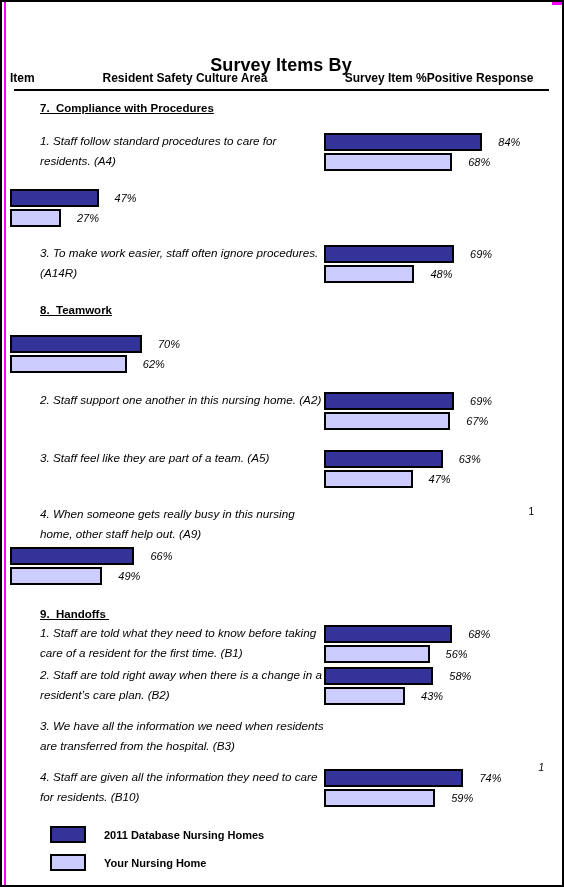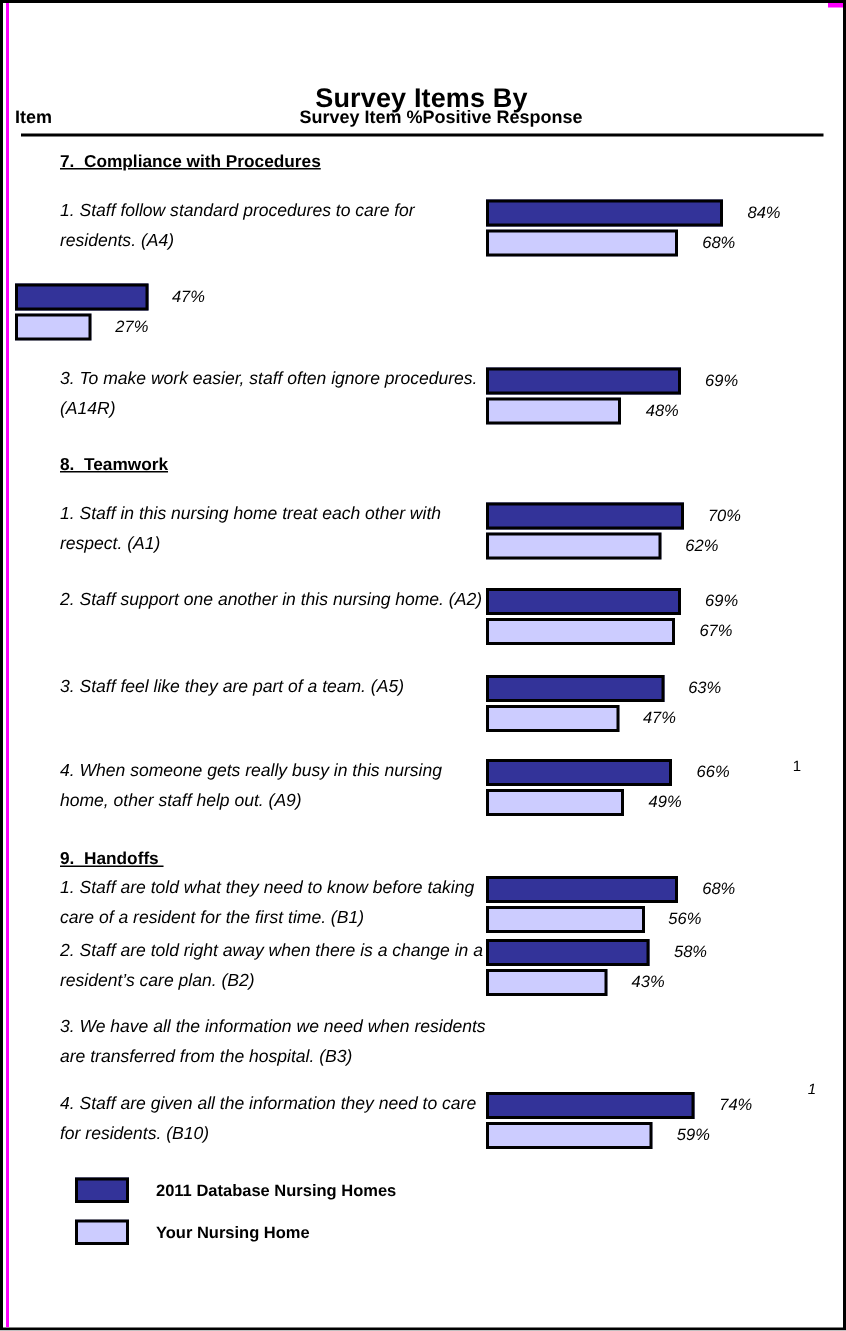--- a/index.html
+++ b/index.html
@@ -194,20 +194,21 @@
   <div class="corner-rule"></div>
 
   <div class="content">
 
     <div class="report-header">
       <div class="hdr-title-line1">
         <span class="seg-left">Survey Items By</span>
       </div>
       <div class="hdr-row">
         <div class="hdr-item">Item</div>
+        <div class="hdr-area">Resident Safety Culture Area</div>
         <div class="hdr-resp">Survey Item %Positive Response</div>
       </div>
       <div class="hdr-rule"></div>
     </div>
 
     <div class="rows" id="rows-root">
         <div class="section-head" style="margin-top: 10px;">7.  Compliance with Procedures</div>
         <div class="row" style="margin-top: 16px;">
           <div class="row-label">1. Staff follow standard procedures to care for residents. (A4)</div>
           <div class="row-chart">
@@ -241,21 +242,20 @@
               <span class="bar-val">69%</span>
             </div>
             <div class="bar-line">
               <div class="bar mine" style="width: 90.48px;"></div>
               <span class="bar-val">48%</span>
             </div>
           </div>
         </div>
         <div class="section-head" style="margin-top: 20px;">8.  Teamwork</div>
         <div class="row" style="margin-top: 16px;">
-          <div class="row-label">1. Staff in this nursing home treat each other with respect. (A1)</div>
           <div class="row-chart">
             <div class="bar-line">
               <div class="bar db" style="width: 131.95px;"></div>
               <span class="bar-val">70%</span>
             </div>
             <div class="bar-line">
               <div class="bar mine" style="width: 116.87px;"></div>
               <span class="bar-val">62%</span>
             </div>
           </div>
@@ -279,21 +279,21 @@
             <div class="bar-line">
               <div class="bar db" style="width: 118.755px;"></div>
               <span class="bar-val">63%</span>
             </div>
             <div class="bar-line">
               <div class="bar mine" style="width: 88.595px;"></div>
               <span class="bar-val">47%</span>
             </div>
           </div>
         </div>
-        <div class="row" style="margin-top: 14px;">
+        <div class="row" style="margin-top: 14px; flex-direction: column;">
           <div class="row-label">4. When someone gets really busy in this nursing home, other staff help out. (A9)</div>
           <div class="row-chart">
             <div class="bar-line">
               <div class="bar db" style="width: 124.41px;"></div>
               <span class="bar-val">66%</span>
             </div>
             <div class="bar-line">
               <div class="bar mine" style="width: 92.365px;"></div>
               <span class="bar-val">49%</span>
             </div>

